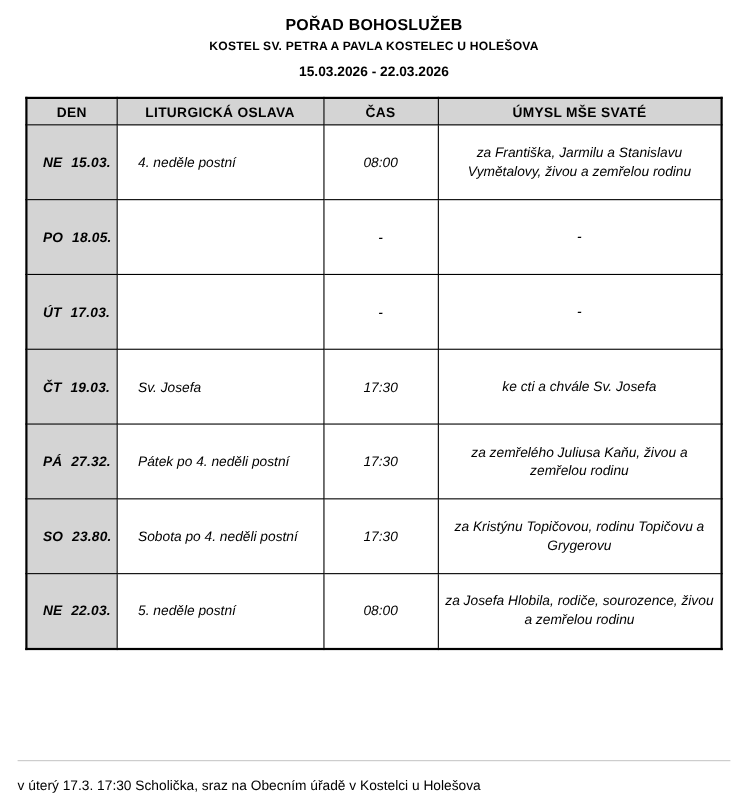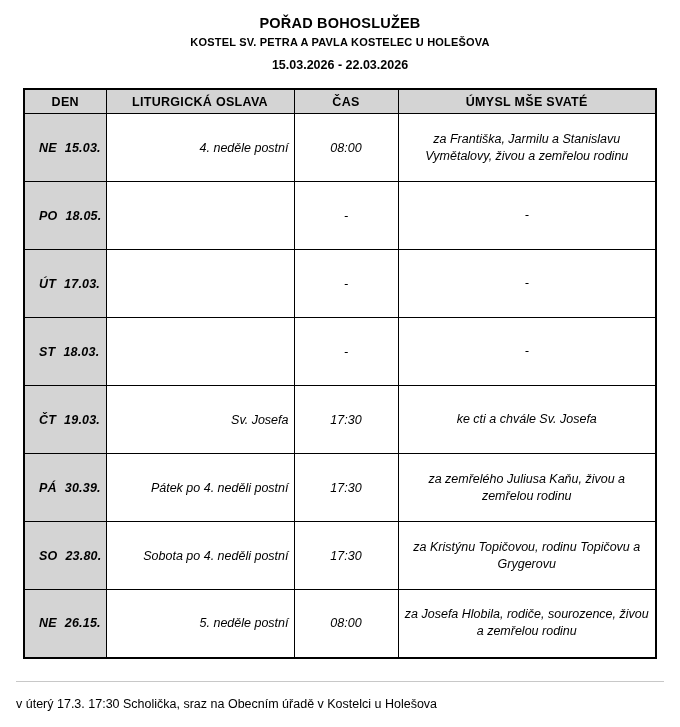--- a/index.html
+++ b/index.html
@@ -74,40 +74,40 @@
     padding-left: 14px;
     font-size: 13px;
     letter-spacing: 0.2px;
     white-space: nowrap;
   }
   td.day .dd {
     padding-left: 8px;
     font-weight: bold;
   }
   td.lit {
-    text-align: right;
-    padding: 3px 5px;
+    text-align: left;
+    padding: 3px 19px;
     line-height: 16px;
   }
   td.time {
     text-align: center;
     padding: 3px 4px;
   }
   td.intent {
     text-align: center;
     padding: 4px 6px;
     line-height: 17px;
   }
   .row-tall { height: 68px; font-style: italic; }
 
   .notice {
     position: absolute;
     left: 16px;
     right: 16px;
-    bottom: 14px;
+    bottom: 4px;
     border-top: 1px solid #c8c8c8;
     padding-top: 14px;
     font-size: 12.5px;
     line-height: 17px;
   }
 </style>
 </head>
 <body>
 
 <div class="page">
@@ -146,45 +146,39 @@
         <td class="time">-</td>
         <td class="intent">-</td>
       </tr>
       <tr class="row-tall">
         <td class="day"><span>ÚT</span><span class="dd">17.03.</span></td>
         <td class="lit"></td>
         <td class="time">-</td>
         <td class="intent">-</td>
       </tr>
       <tr class="row-tall">
-        <td class="day"><span>ST</span><span class="dd">18.03.</span></td>
-        <td class="lit"></td>
-        <td class="time">-</td>
-        <td class="intent">-</td>
-      </tr>
-      <tr class="row-tall">
         <td class="day"><span>ČT</span><span class="dd">19.03.</span></td>
         <td class="lit">Sv. Josefa</td>
         <td class="time">17:30</td>
         <td class="intent">ke cti a chvále Sv. Josefa</td>
       </tr>
       <tr class="row-tall">
-        <td class="day"><span>PÁ</span><span class="dd">30.39.</span></td>
+        <td class="day"><span>PÁ</span><span class="dd">27.32.</span></td>
         <td class="lit">Pátek po 4. neděli postní</td>
         <td class="time">17:30</td>
         <td class="intent">za zemřelého Juliusa Kaňu, živou a zemřelou rodinu</td>
       </tr>
       <tr class="row-tall">
         <td class="day"><span>SO</span><span class="dd">23.80.</span></td>
         <td class="lit">Sobota po 4. neděli postní</td>
         <td class="time">17:30</td>
         <td class="intent">za Kristýnu Topičovou, rodinu Topičovu a Grygerovu</td>
       </tr>
       <tr class="row-tall">
-        <td class="day"><span>NE</span><span class="dd">26.15.</span></td>
+        <td class="day"><span>NE</span><span class="dd">22.03.</span></td>
         <td class="lit">5. neděle postní</td>
         <td class="time">08:00</td>
         <td class="intent">za Josefa Hlobila, rodiče, sourozence, živou a zemřelou rodinu</td>
       </tr>
     </tbody>
   </table>
 
   <div class="notice">
     <span>v úterý 17.3. 17:30 Scholička, sraz na Obecním úřadě v Kostelci u Holešova</span>
   </div>

